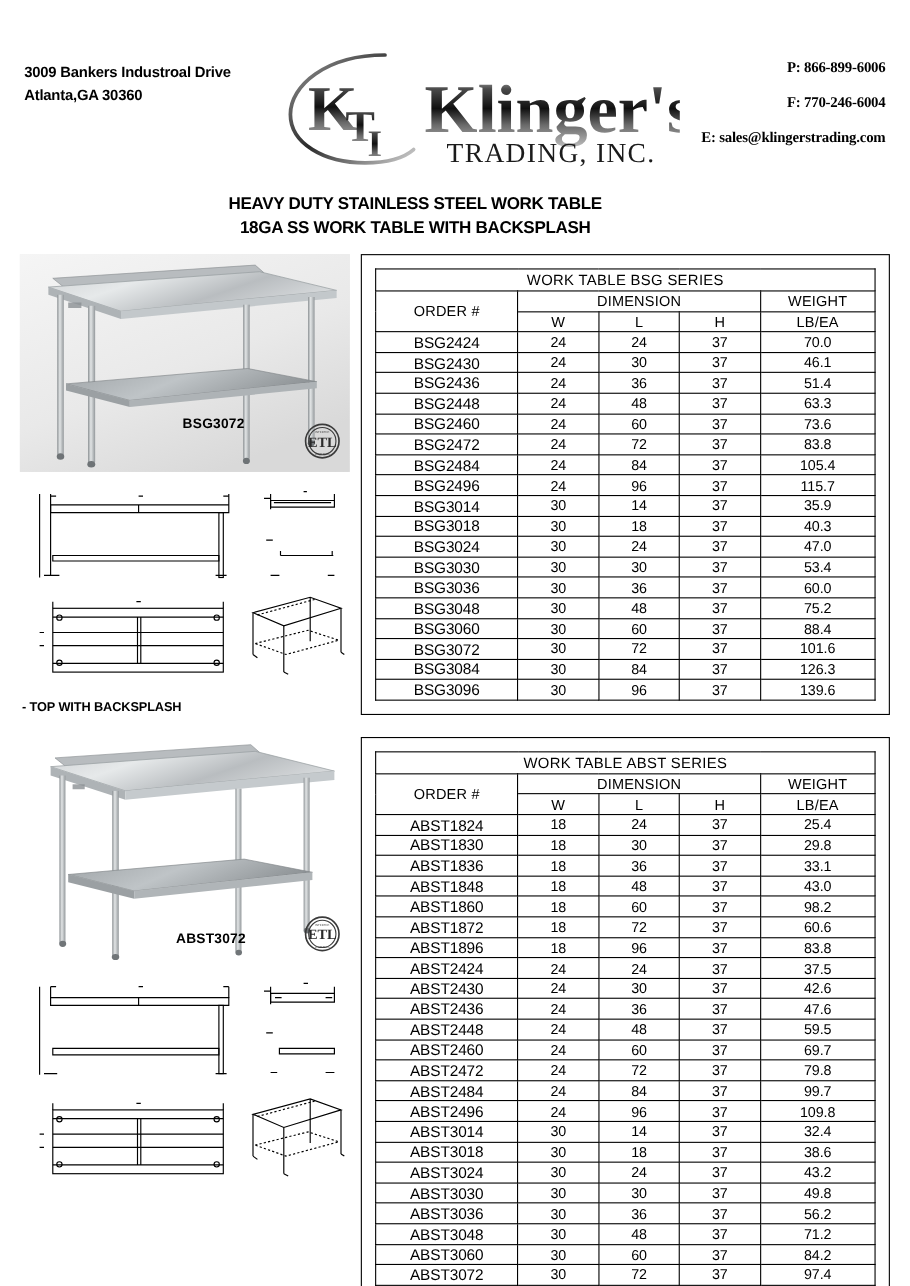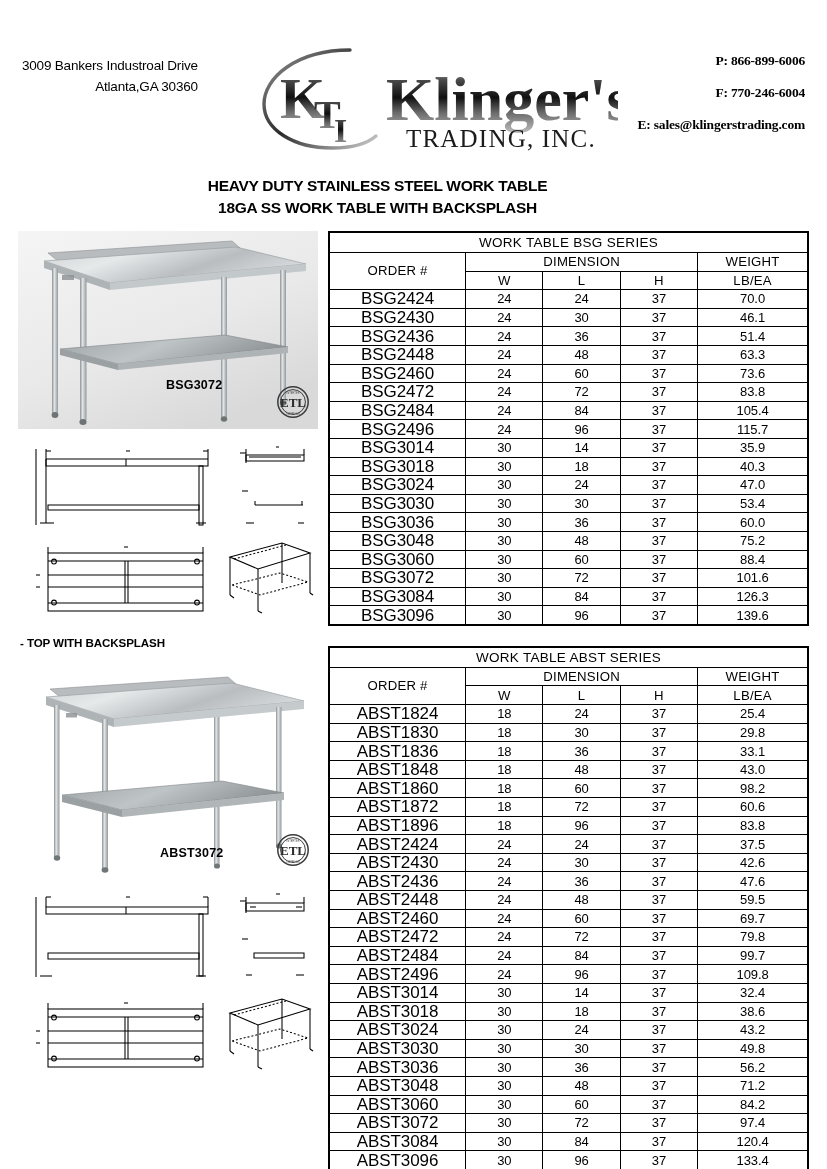--- a/index.html
+++ b/index.html
@@ -17,24 +17,23 @@
   
   .header {
     position: relative;
     height: 115px;
     margin: 48px 18px 0 18px;
   }
   .addr {
     position: absolute;
     left: 4px; top: 8px;
     font-size: 13.5px;
-    font-weight: normal;
+    font-weight: bold;
     line-height: 1.55;
     letter-spacing: -0.2px;
-    text-align: right;
   }
   .contact {
     position: absolute;
     right: 4px; top: 5px;
     text-align: right;
     font-size: 13.5px;
     font-weight: bold;
     letter-spacing: -0.2px;
     font-family: Liberation Serif, serif;
   }
@@ -121,23 +120,23 @@
   }
   table.spec .series-title {
     font-size: 13.5px;
     height: 20px;
     letter-spacing: 0.3px;
   }
   table.spec .hdr { font-size: 13.2px; letter-spacing: 0.2px; }
   table.spec .order-col { width: 28.5%; }
   table.spec .dim-col   { width: 16.2%; }
   table.spec .wt-col    { width: 23%; }
-  table.spec td.order-cell { font-size: 17px; text-align: center; }
+  table.spec td.order-cell { font-size: 14px; text-align: center; }
   .tbl-gap { height: 20px; }
-  .outer-frame { border: 1.8px solid #000; padding: 0; }
+  .outer-frame { border: 1.8px solid #000; padding: 12px; }
 </style>
 </head>
 <body>
 
 <div class="page">
 
   <div class="header">
 
     <div class="addr">
       <div>3009 Bankers Industroal Drive</div>

